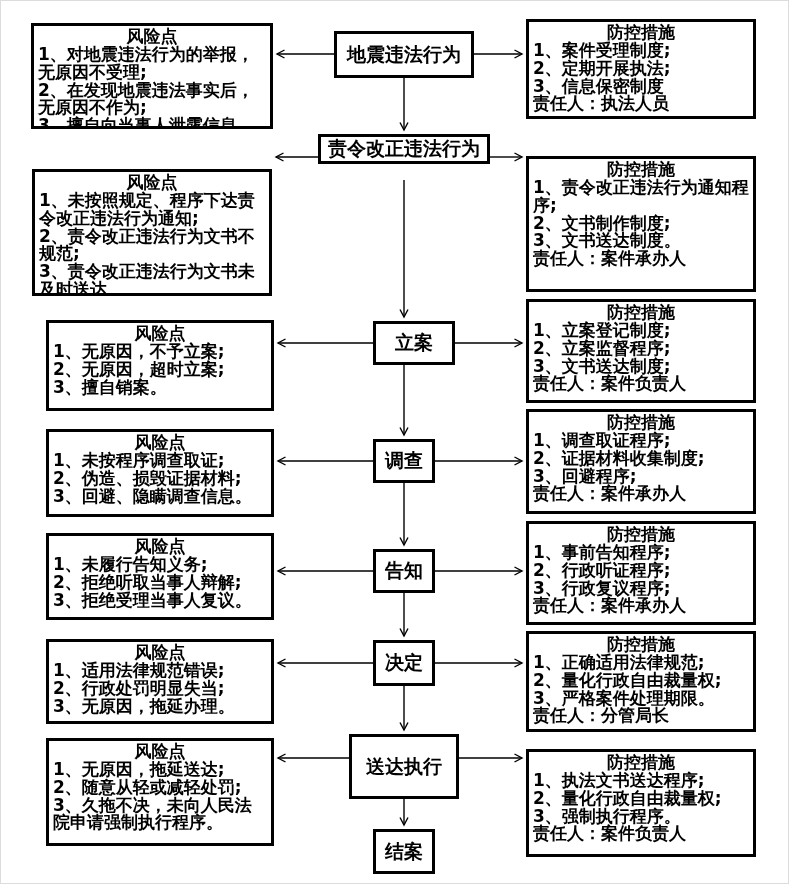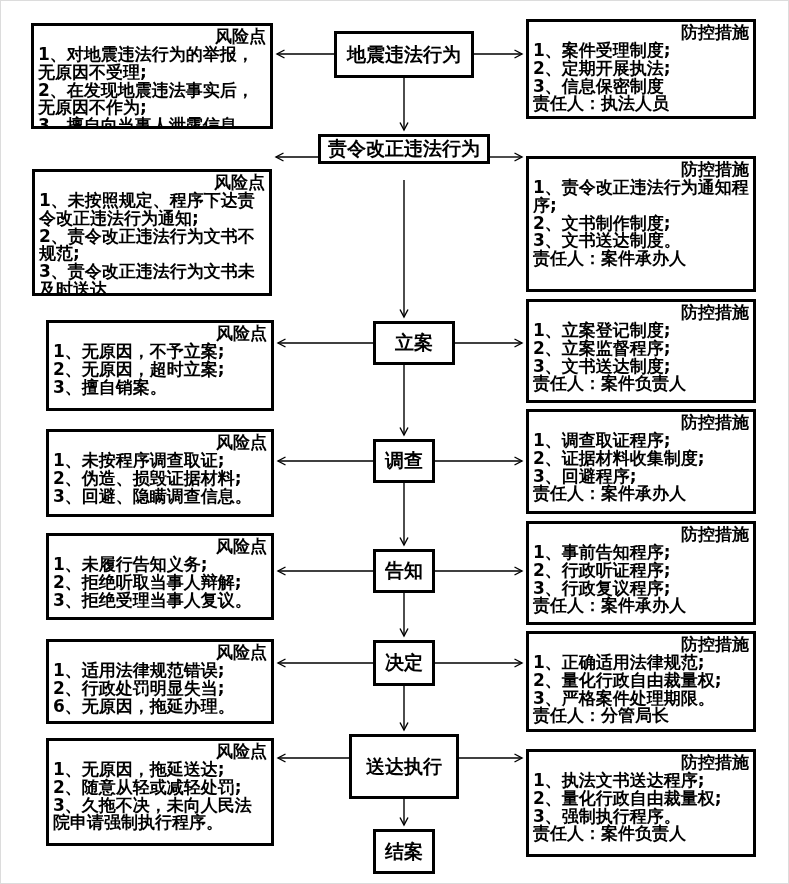--- a/index.html
+++ b/index.html
@@ -6,21 +6,21 @@
   .canvas {
     position:relative; width:789px; height:884px; background:#ffffff;
     font-family:"DejaVu Sans", sans-serif; color:#000;
     border:1px solid #dcdcdc; box-sizing:border-box; overflow:hidden;
   }
   .box {
     position:absolute; box-sizing:border-box; border:3px solid #000;
     background:#fff; padding:2px 4px; font-size:17px; font-weight:700;
     line-height:1.05; overflow:hidden; word-break:break-all;
   }
-  .box .t { text-align:right; }
+  .box .t { text-align:center; }
   .step {
     position:absolute; box-sizing:border-box; border:3px solid #000;
     background:#fff; display:flex; align-items:center; justify-content:center;
     font-size:19px; font-weight:700; white-space:nowrap; z-index:2;
   }
   svg.wires { position:absolute; left:0; top:0; width:789px; height:884px; z-index:1; }
   svg.wires line { stroke:#000; stroke-width:1.4; }
 </style>
 </head>
 <body>
@@ -111,21 +111,21 @@
   <div class="box" style="left:45px;top:532px;width:228px;height:87px">
     <div class="t">风险点</div>
     <div>1、未履行告知义务;</div>
     <div>2、拒绝听取当事人辩解;</div>
     <div>3、拒绝受理当事人复议。</div>
   </div>
   <div class="box" style="left:45px;top:638px;width:228px;height:85px">
     <div class="t">风险点</div>
     <div>1、适用法律规范错误;</div>
     <div>2、行政处罚明显失当;</div>
-    <div>6、无原因，拖延办理。</div>
+    <div>3、无原因，拖延办理。</div>
   </div>
   <div class="box" style="left:45px;top:737px;width:228px;height:108px">
     <div class="t">风险点</div>
     <div>1、无原因，拖延送达;</div>
     <div>2、随意从轻或减轻处罚;</div>
     <div>3、久拖不决，未向人民法院申请强制执行程序。</div>
   </div>
 
   <div class="box" style="left:525px;top:18px;width:230px;height:100px">
     <div class="t">防控措施</div>

